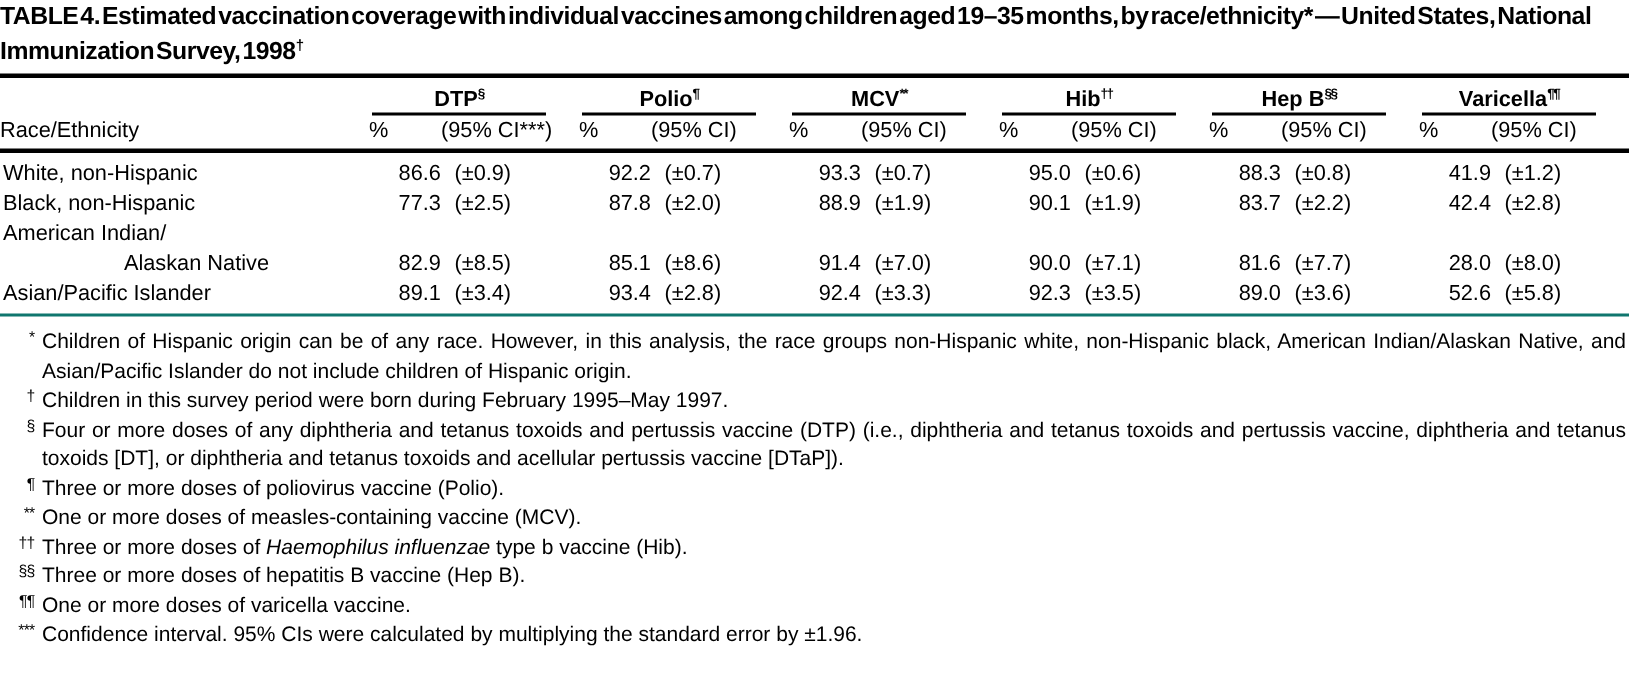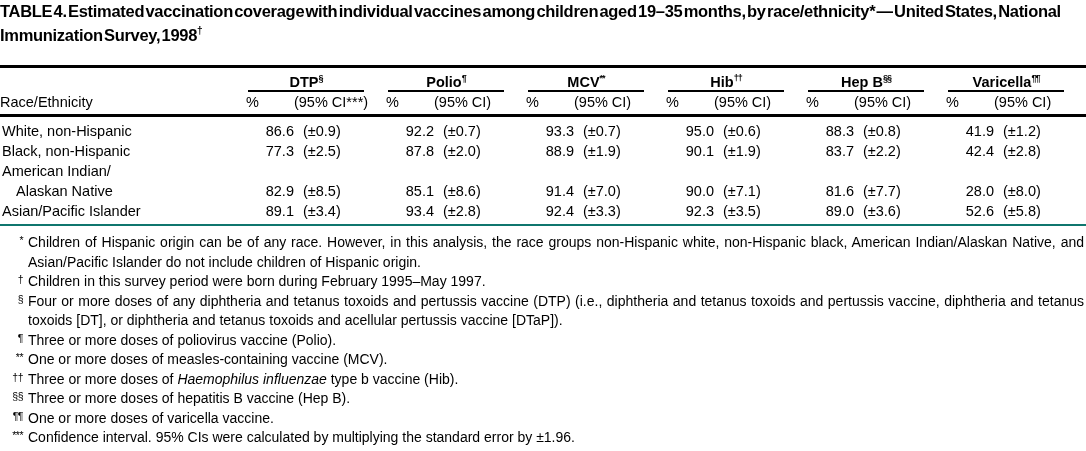--- a/index.html
+++ b/index.html
@@ -8,21 +8,21 @@
     width: 1086px; height: 451px; overflow: hidden;
     font-family: "Liberation Sans", sans-serif;
     color: #000; position: relative;
   }
   .page { width: 1086px; padding: 2px 0 0 0; }
 
   
   .title {
     font-weight: bold; font-size: 16.5px; line-height: 19px;
     letter-spacing: -0.3px; word-spacing: -3px;
-    margin-bottom: 20px;
+    margin-bottom: 4px;
   }
   .title sup { font-size: 10px; }
 
   
   table.vax {
     width: 1086px; border-collapse: collapse; table-layout: fixed;
     border-top: 3px solid #000; border-bottom: 2px solid #0f766e;
     font-size: 14.5px;
   }
   col.c-race { width: auto; }
@@ -45,21 +45,21 @@
     padding: 2px 0 4px 0; vertical-align: bottom; white-space: nowrap;
   }
   th.race-hdr { padding-left: 2px; }
   th.pct-h { text-align: right; }
   th.ci-h  { text-align: left; padding-left: 9px; }
 
   tbody td { line-height: 20px; white-space: nowrap; }
   tbody tr.first td { padding-top: 4px; }
   tbody tr.last td { padding-bottom: 3px; margin-top: 12px; }
   td.race { text-align: left; padding-left: 2px; }
-  td.race.indent { padding-left: 16px; }
+  td.race.indent { padding-left: 16px; text-align: center; }
   td.pct  { text-align: right; }
   td.ci   { text-align: left; padding-left: 9px; }
 
   
   .footnotes { margin-top: 7px; font-size: 14px; }
   .fn { display: flex; line-height: 19.5px; }
   .fn-m {
     flex: 0 0 28px; text-align: right; padding-right: 5px;
     font-size: 10.5px; position: relative; top: -2px;
     letter-spacing: -0.5px; white-space: nowrap;

